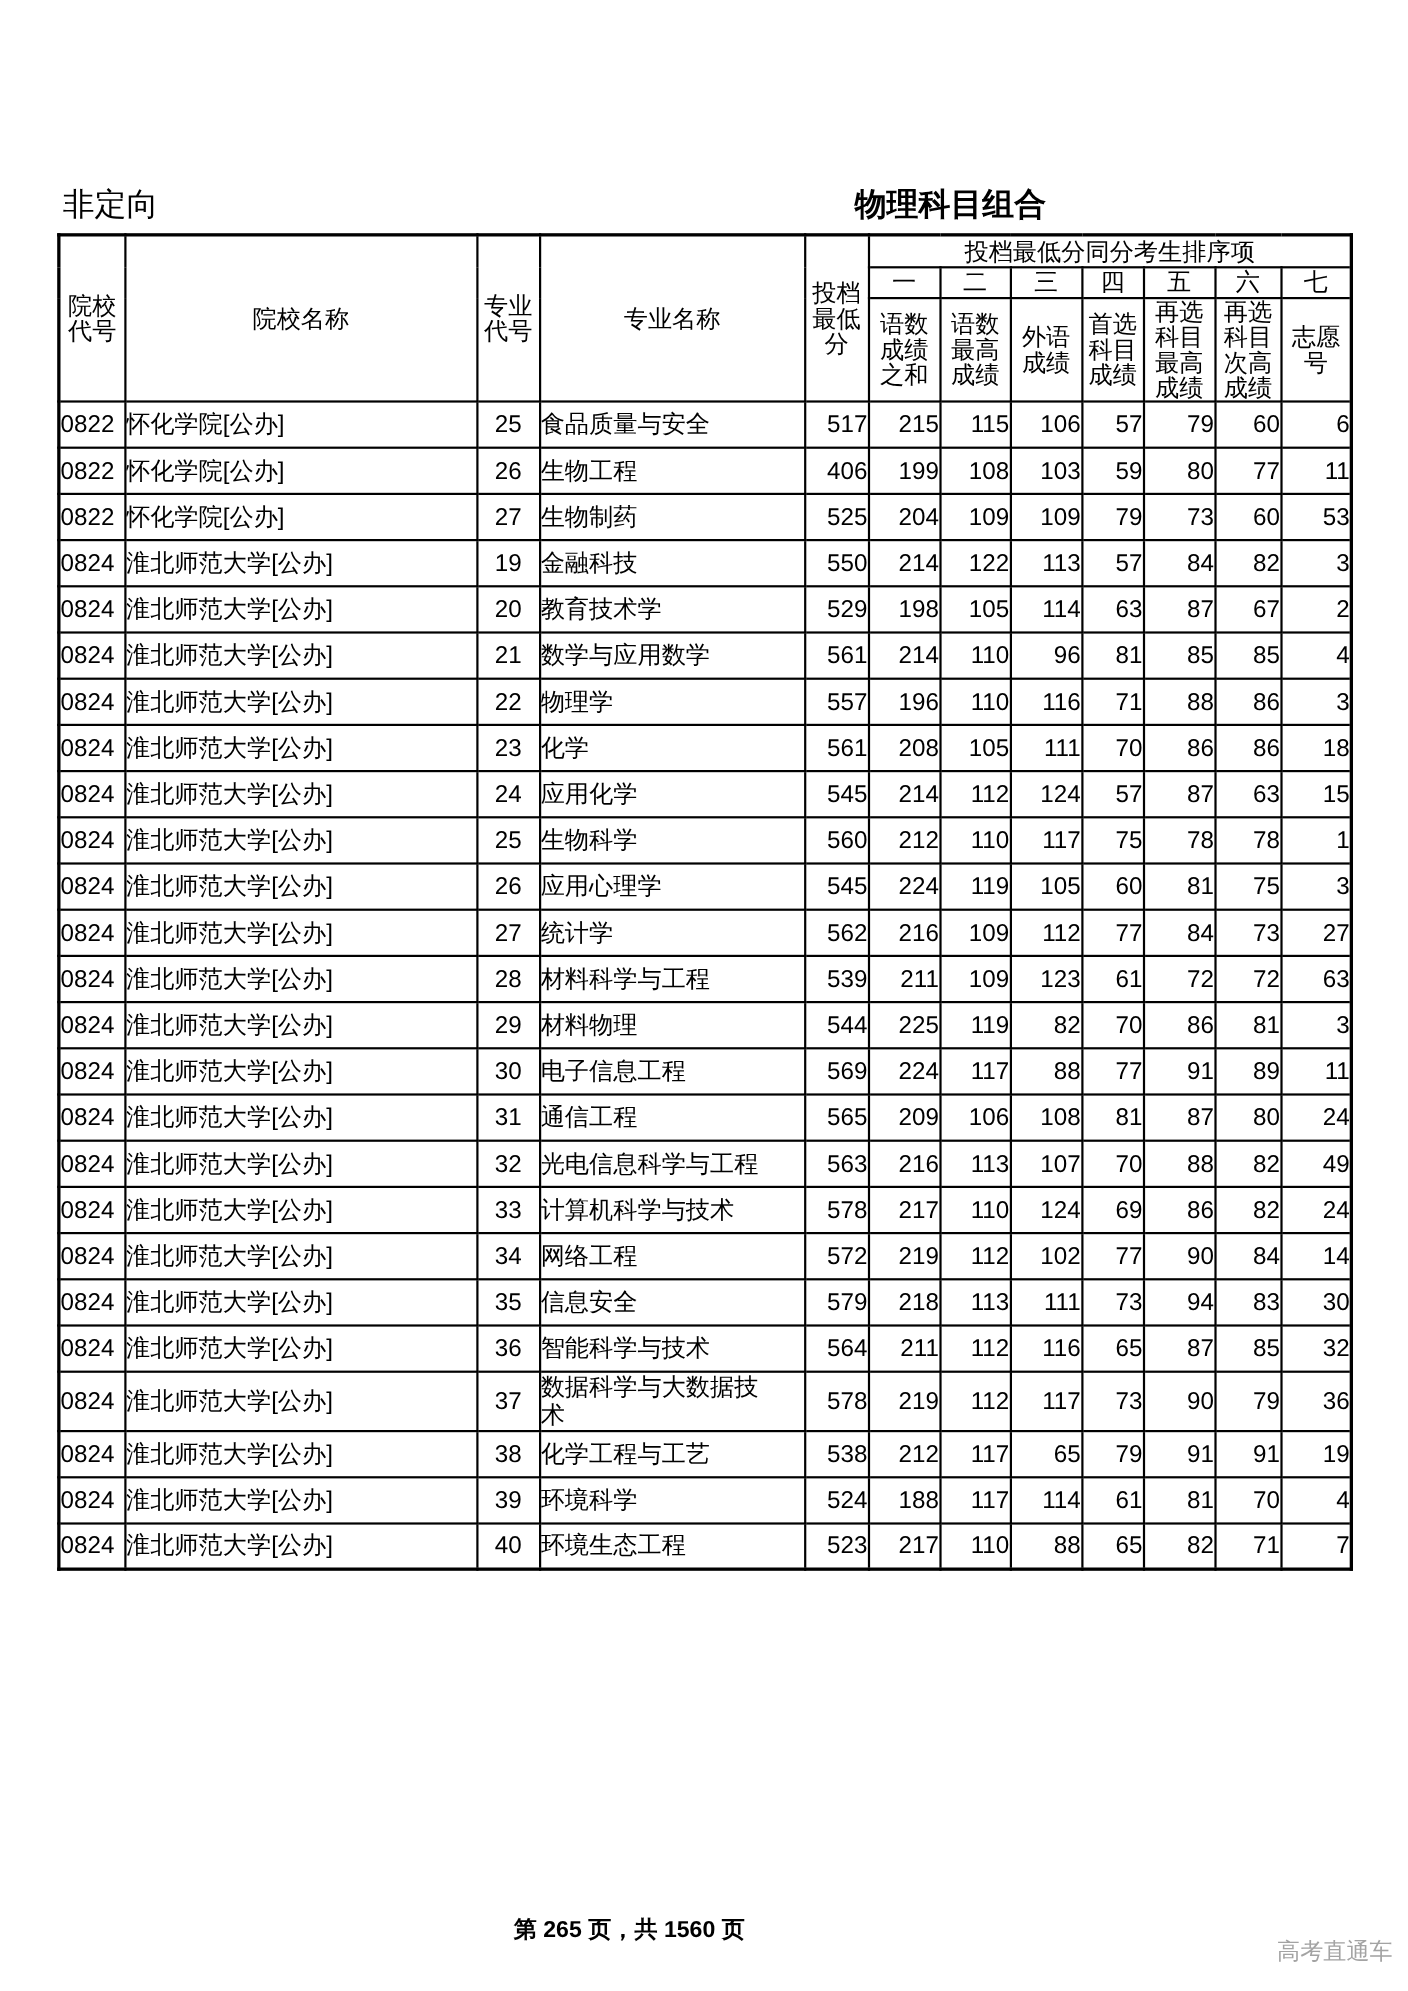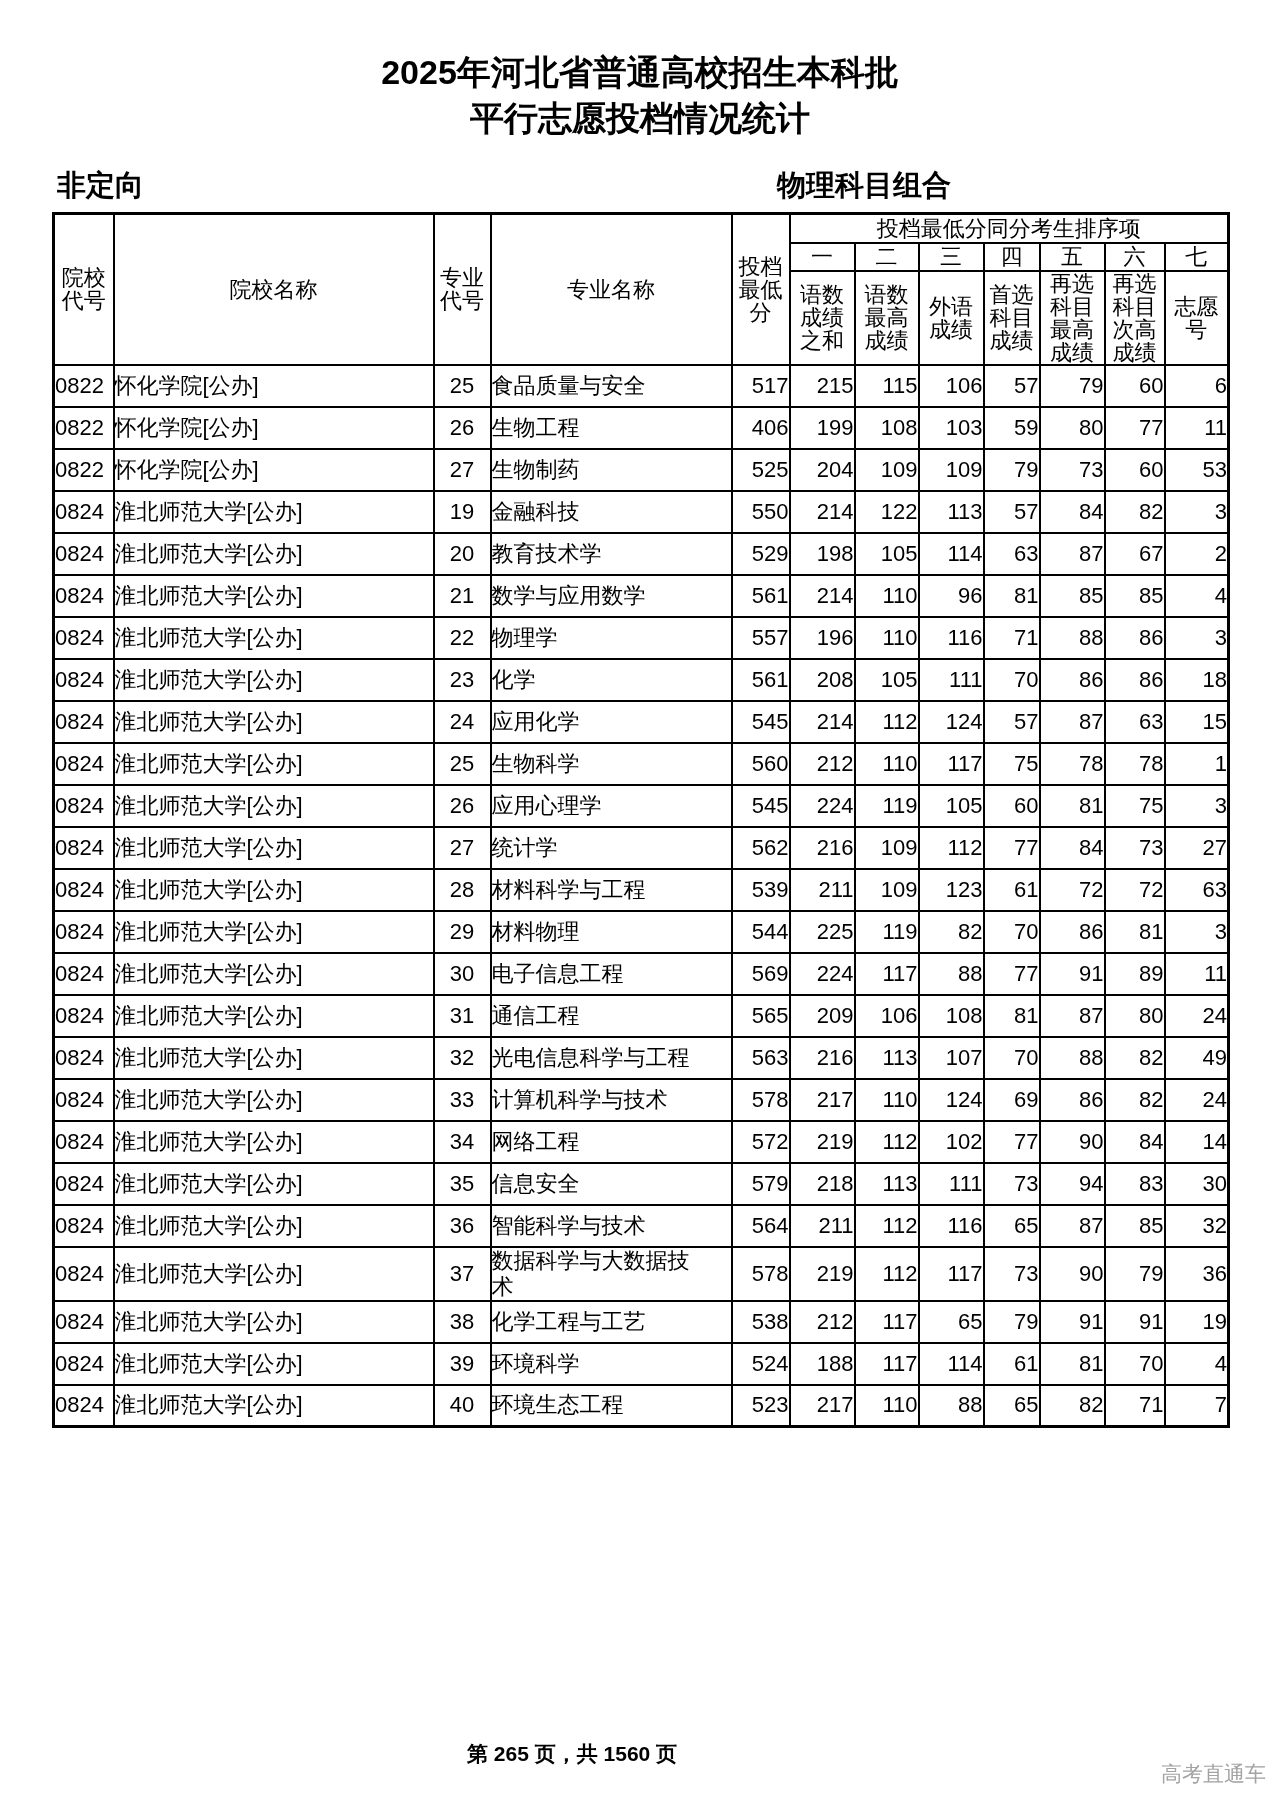--- a/index.html
+++ b/index.html
@@ -21,21 +21,21 @@
     font-size:34px;
     line-height:40px;
     white-space:pre;
   }
   .title-line1{top:52px;}
   .title-line2{top:98px;}
   .plan-type{
     position:absolute;
     left:57px;
     top:166px;
-    font-weight:bold;
+    font-weight:normal;
     font-size:29px;
   }
   .subject-group{
     position:absolute;
     left:777px;
     top:166px;
     font-weight:bold;
     font-size:29px;
   }
   table.results{
@@ -83,22 +83,20 @@
     top:1760px;
     font-size:21px;
     color:#a3a3a3;
   }
 </style>
 </head>
 <body>
 
 <div class="page">
 
-  <div class="title-line title-line1">2025年河北省普通高校招生本科批</div>
-  <div class="title-line title-line2">平行志愿投档情况统计</div>
 
   <div class="plan-type">非定向</div>
   <div class="subject-group">物理科目组合</div>
 
   <table class="results">
     <colgroup>
       <col style="width:60px">
       <col style="width:320px">
       <col style="width:57px">
       <col style="width:241px">

